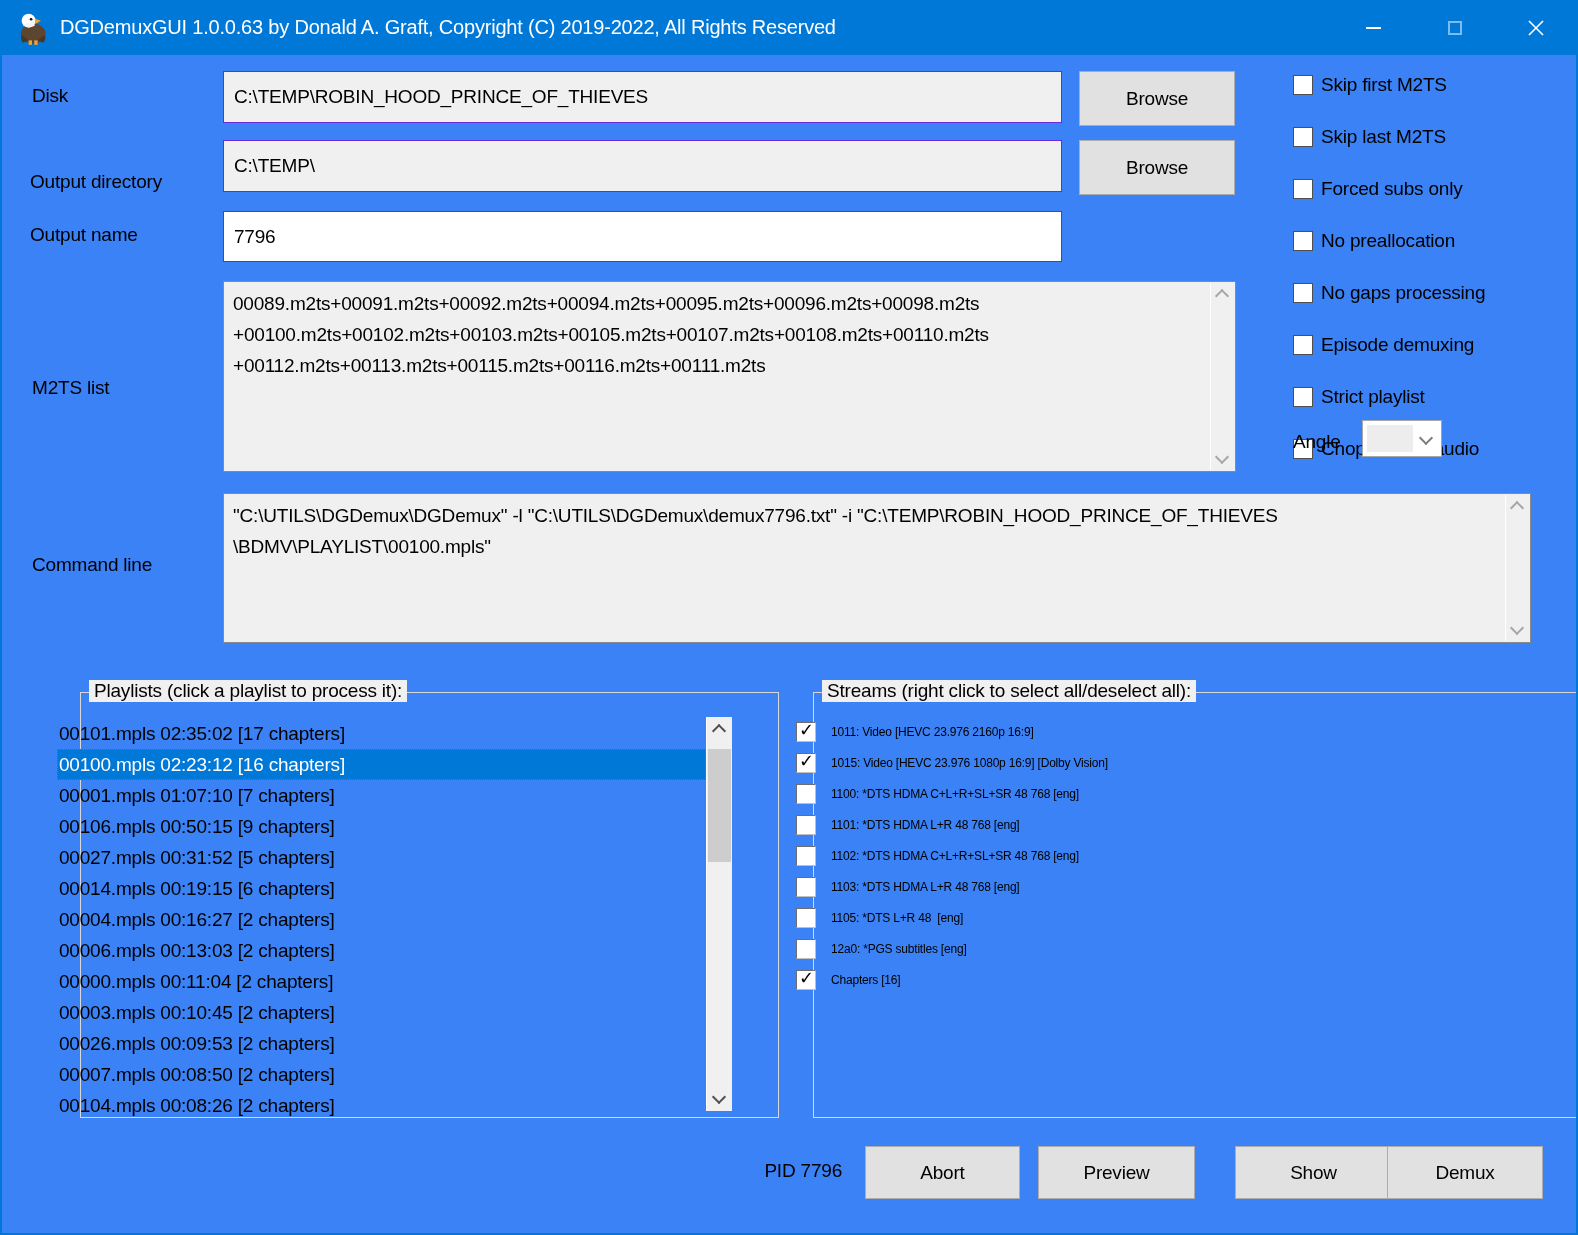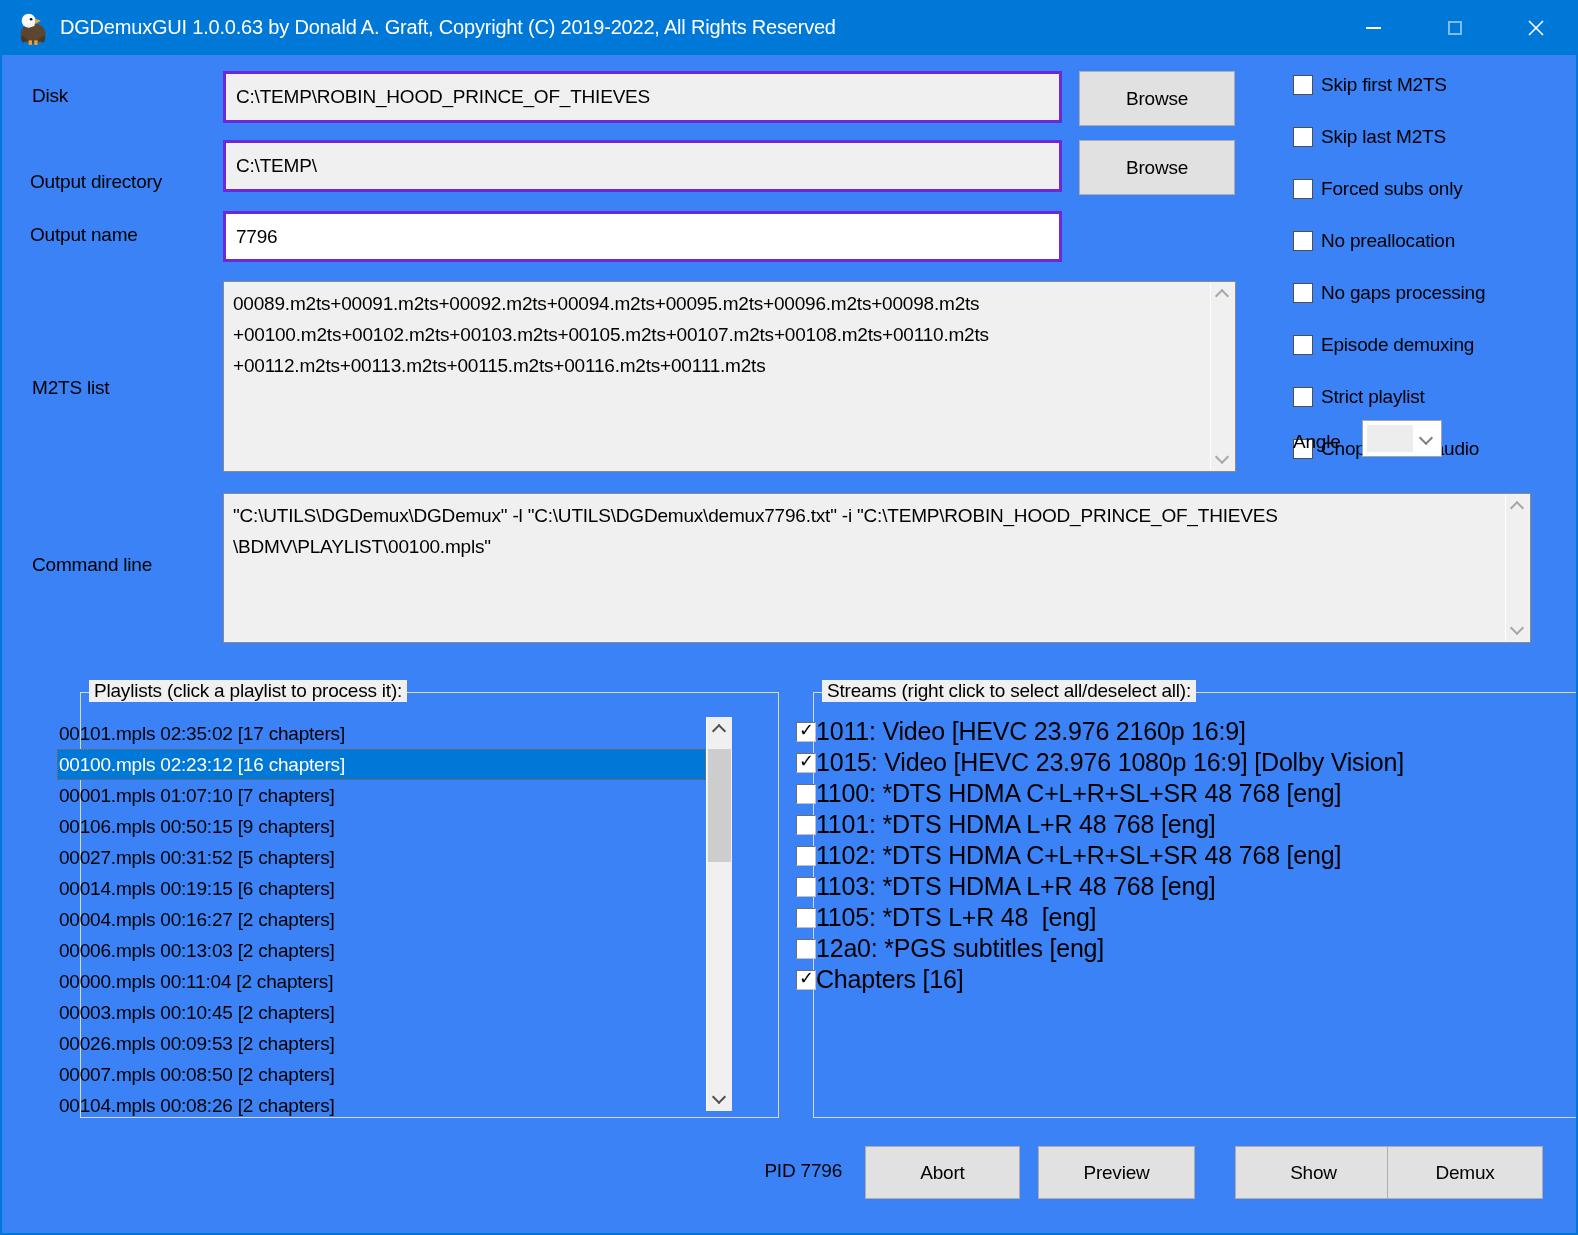--- a/index.html
+++ b/index.html
@@ -13,21 +13,21 @@
   .titlebar{position:absolute;left:0;right:0;top:0;height:55px;background:#0078d7;
     display:flex;align-items:center;color:#fff;}
   .app-icon{margin:0 10px 0 12px;width:36px;height:36px;flex:0 0 auto;}
   .title{font-size:20px;white-space:nowrap;}
   .tb-controls{position:absolute;right:0;top:0;height:55px;display:flex;}
   .tb-btn{width:81px;height:55px;display:flex;align-items:center;justify-content:center;cursor:pointer;}
   .glyph-min{width:15px;height:2px;background:#fff;}
   .glyph-max{width:14px;height:14px;border:2px solid rgba(255,255,255,.5);box-sizing:border-box;}
   
   .lbl{position:absolute;font-size:19px;white-space:nowrap;}
-  .input{position:absolute;box-sizing:border-box;border:3px solid #6d28d9;font-size:19px;
+  .input{position:absolute;box-sizing:border-box;border:1px solid #6d28d9;font-size:19px;
     font-family:inherit;letter-spacing:inherit;padding:0 10px;color:#000;outline:none;}
   .ro{background:#f0f0f0;}
   .wh{background:#fff;}
   .btn{position:absolute;box-sizing:border-box;background:#e1e1e1;border:1px solid #adadad;
     font-size:19px;font-family:inherit;letter-spacing:inherit;display:flex;align-items:center;
     justify-content:center;color:#000;cursor:pointer;}
   .box{position:absolute;box-sizing:border-box;background:#f0f0f0;border:1px solid #8a8a8a;
     font-size:19px;line-height:31px;overflow:hidden;}
   .box-text{padding:6px 34px 2px 9px;}
   .tline{white-space:pre;overflow:hidden;}
@@ -50,21 +50,21 @@
   .plsb .chev-up{position:absolute;top:9px;left:7px;}
   .plsb .chev-down{position:absolute;bottom:9px;left:7px;}
   .plsb-thumb{position:absolute;left:1px;right:1px;top:32px;height:113px;background:#cdcdcd;}
   
   #stream-list{position:absolute;left:794px;top:716px;width:740px;}
   .stream-row{display:flex;align-items:center;height:31px;}
   .cb{width:20px;height:20px;background:#fff;box-sizing:border-box;position:relative;flex:0 0 auto;
     border:1px solid;border-color:#6e6e6e #c0c0c0 #c0c0c0 #6e6e6e;cursor:pointer;}
   .tick{position:absolute;left:2px;top:-4px;font-size:18px;font-weight:700;color:#000;
     font-family:"DejaVu Sans",sans-serif;}
-  .stream-label{margin-left:0;font-size:25px;white-space:pre;}
+  .stream-label{margin-left:15px;font-size:12px;white-space:pre;}
   
   #options-list{position:absolute;left:1291px;top:75px;display:flex;flex-direction:column;gap:32px;}
   .opt-row{display:flex;align-items:center;height:20px;}
   .opt-cb{width:20px;height:20px;background:#fff;border:1px solid #4f4f4f;box-sizing:border-box;flex:0 0 auto;cursor:pointer;}
   .opt-label{margin-left:8px;font-size:19px;white-space:nowrap;}
   
   .combo{position:absolute;left:1360px;top:420px;width:80px;height:37px;background:#fff;
     border:1px solid #a6a6a6;box-sizing:border-box;cursor:pointer;}
   .combo-fill{position:absolute;left:4px;top:4px;bottom:4px;width:46px;background:#ededed;}
   .combo .chev-down{position:absolute;right:10px;top:12px;border-color:#7d7d7d;}

